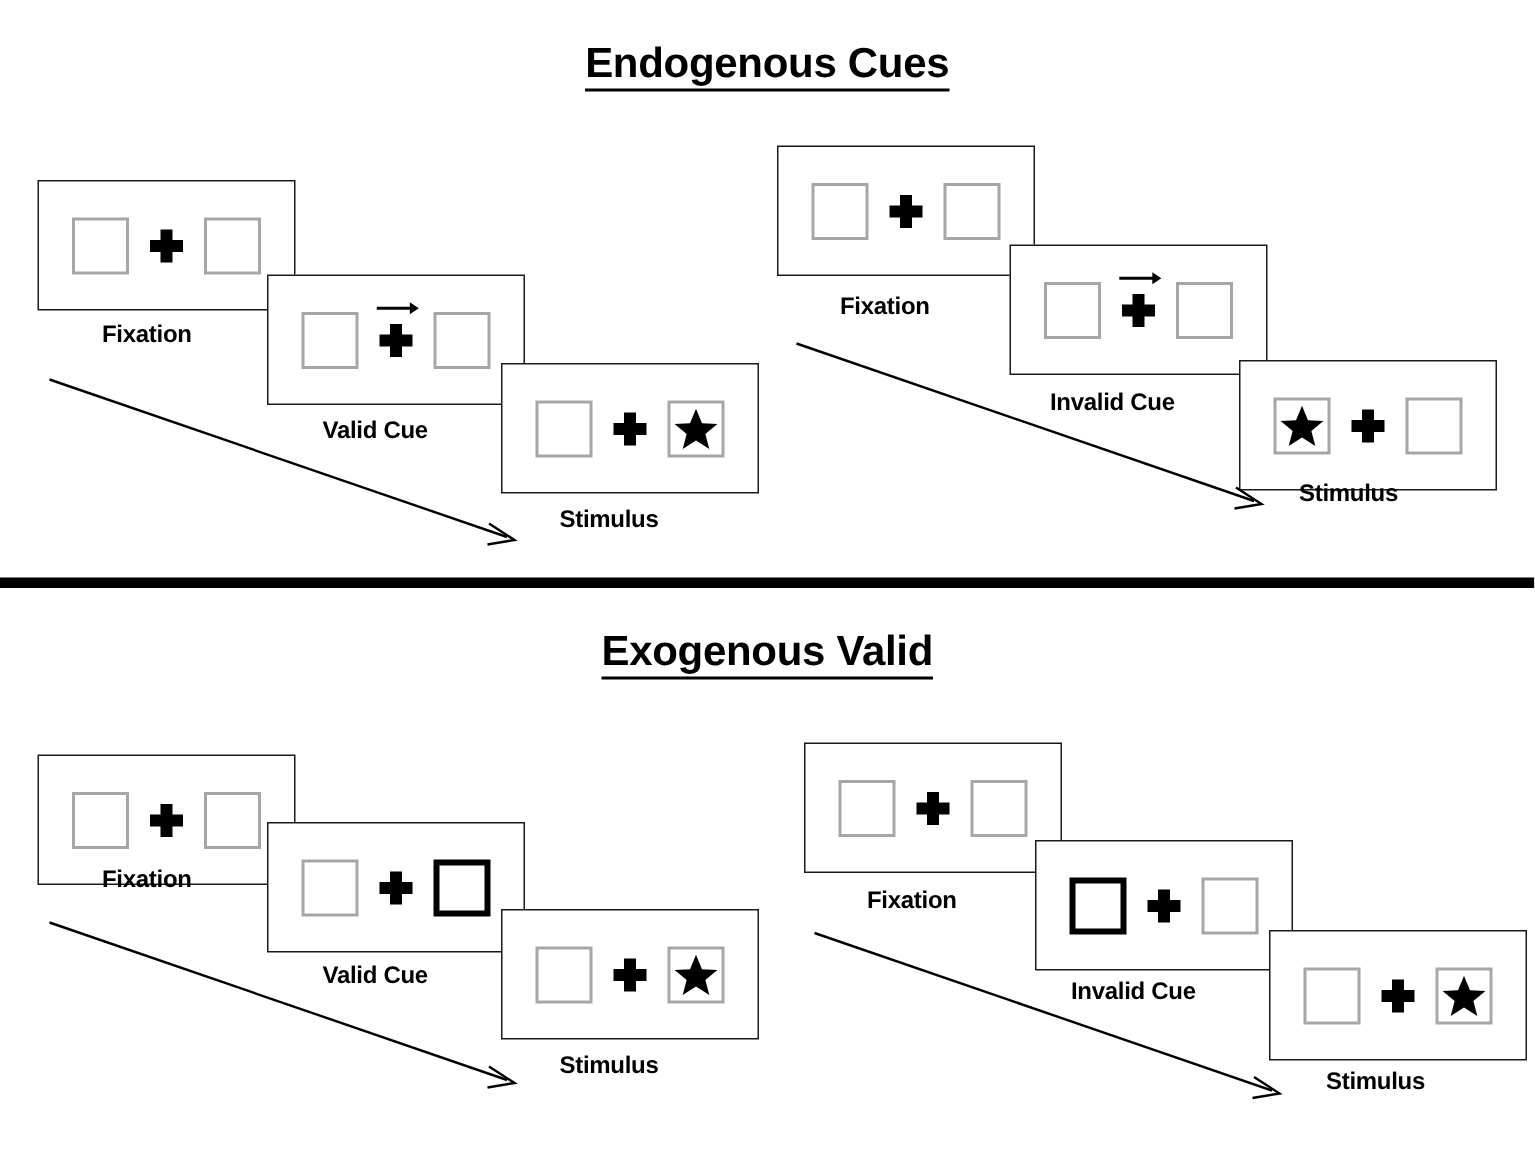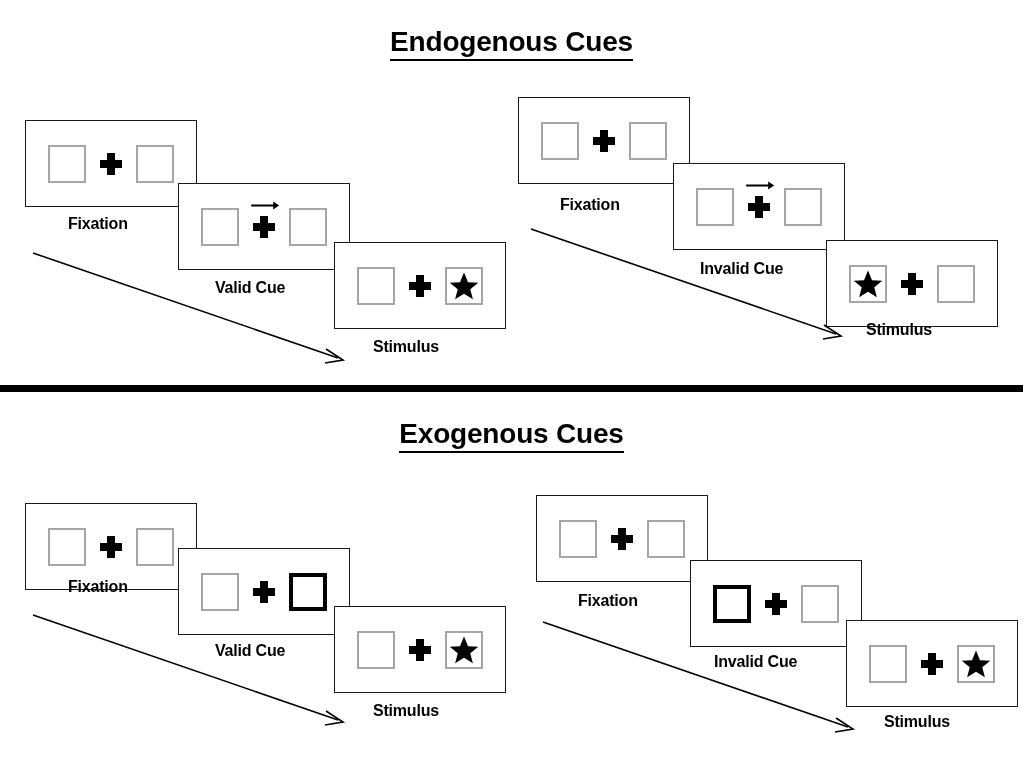--- a/index.html
+++ b/index.html
@@ -212,21 +212,21 @@
   <div class="caption" style="left:866px; top:321px;">Stimulus</div>
 
   <svg class="timeline-arrow" style="left:528px; top:224px; width:325px; height:122px;" viewBox="0 0 325 122">
     <line x1="3" y1="5" x2="308" y2="110" stroke="#000" stroke-width="1.6"></line>
     <polyline points="296,101 313,112 295,115" fill="none" stroke="#000" stroke-width="1.6"></polyline>
   </svg>
 
   <div class="divider" style="top:385px;"></div>
 
   <div class="section-title" style="top:418px;">
-    <span>Exogenous Cues</span>
+    <span>Exogenous Valid</span>
   </div>
 
   <div class="frame" style="left:25px; top:503px; width:172px; height:87px;">
     <div class="frame-inner">
       <div class="sqbox"></div>
       <div class="plus"></div>
       <div class="sqbox"></div>
     </div>
   </div>
   <div class="caption" style="left:68px; top:578px;">Fixation</div>

